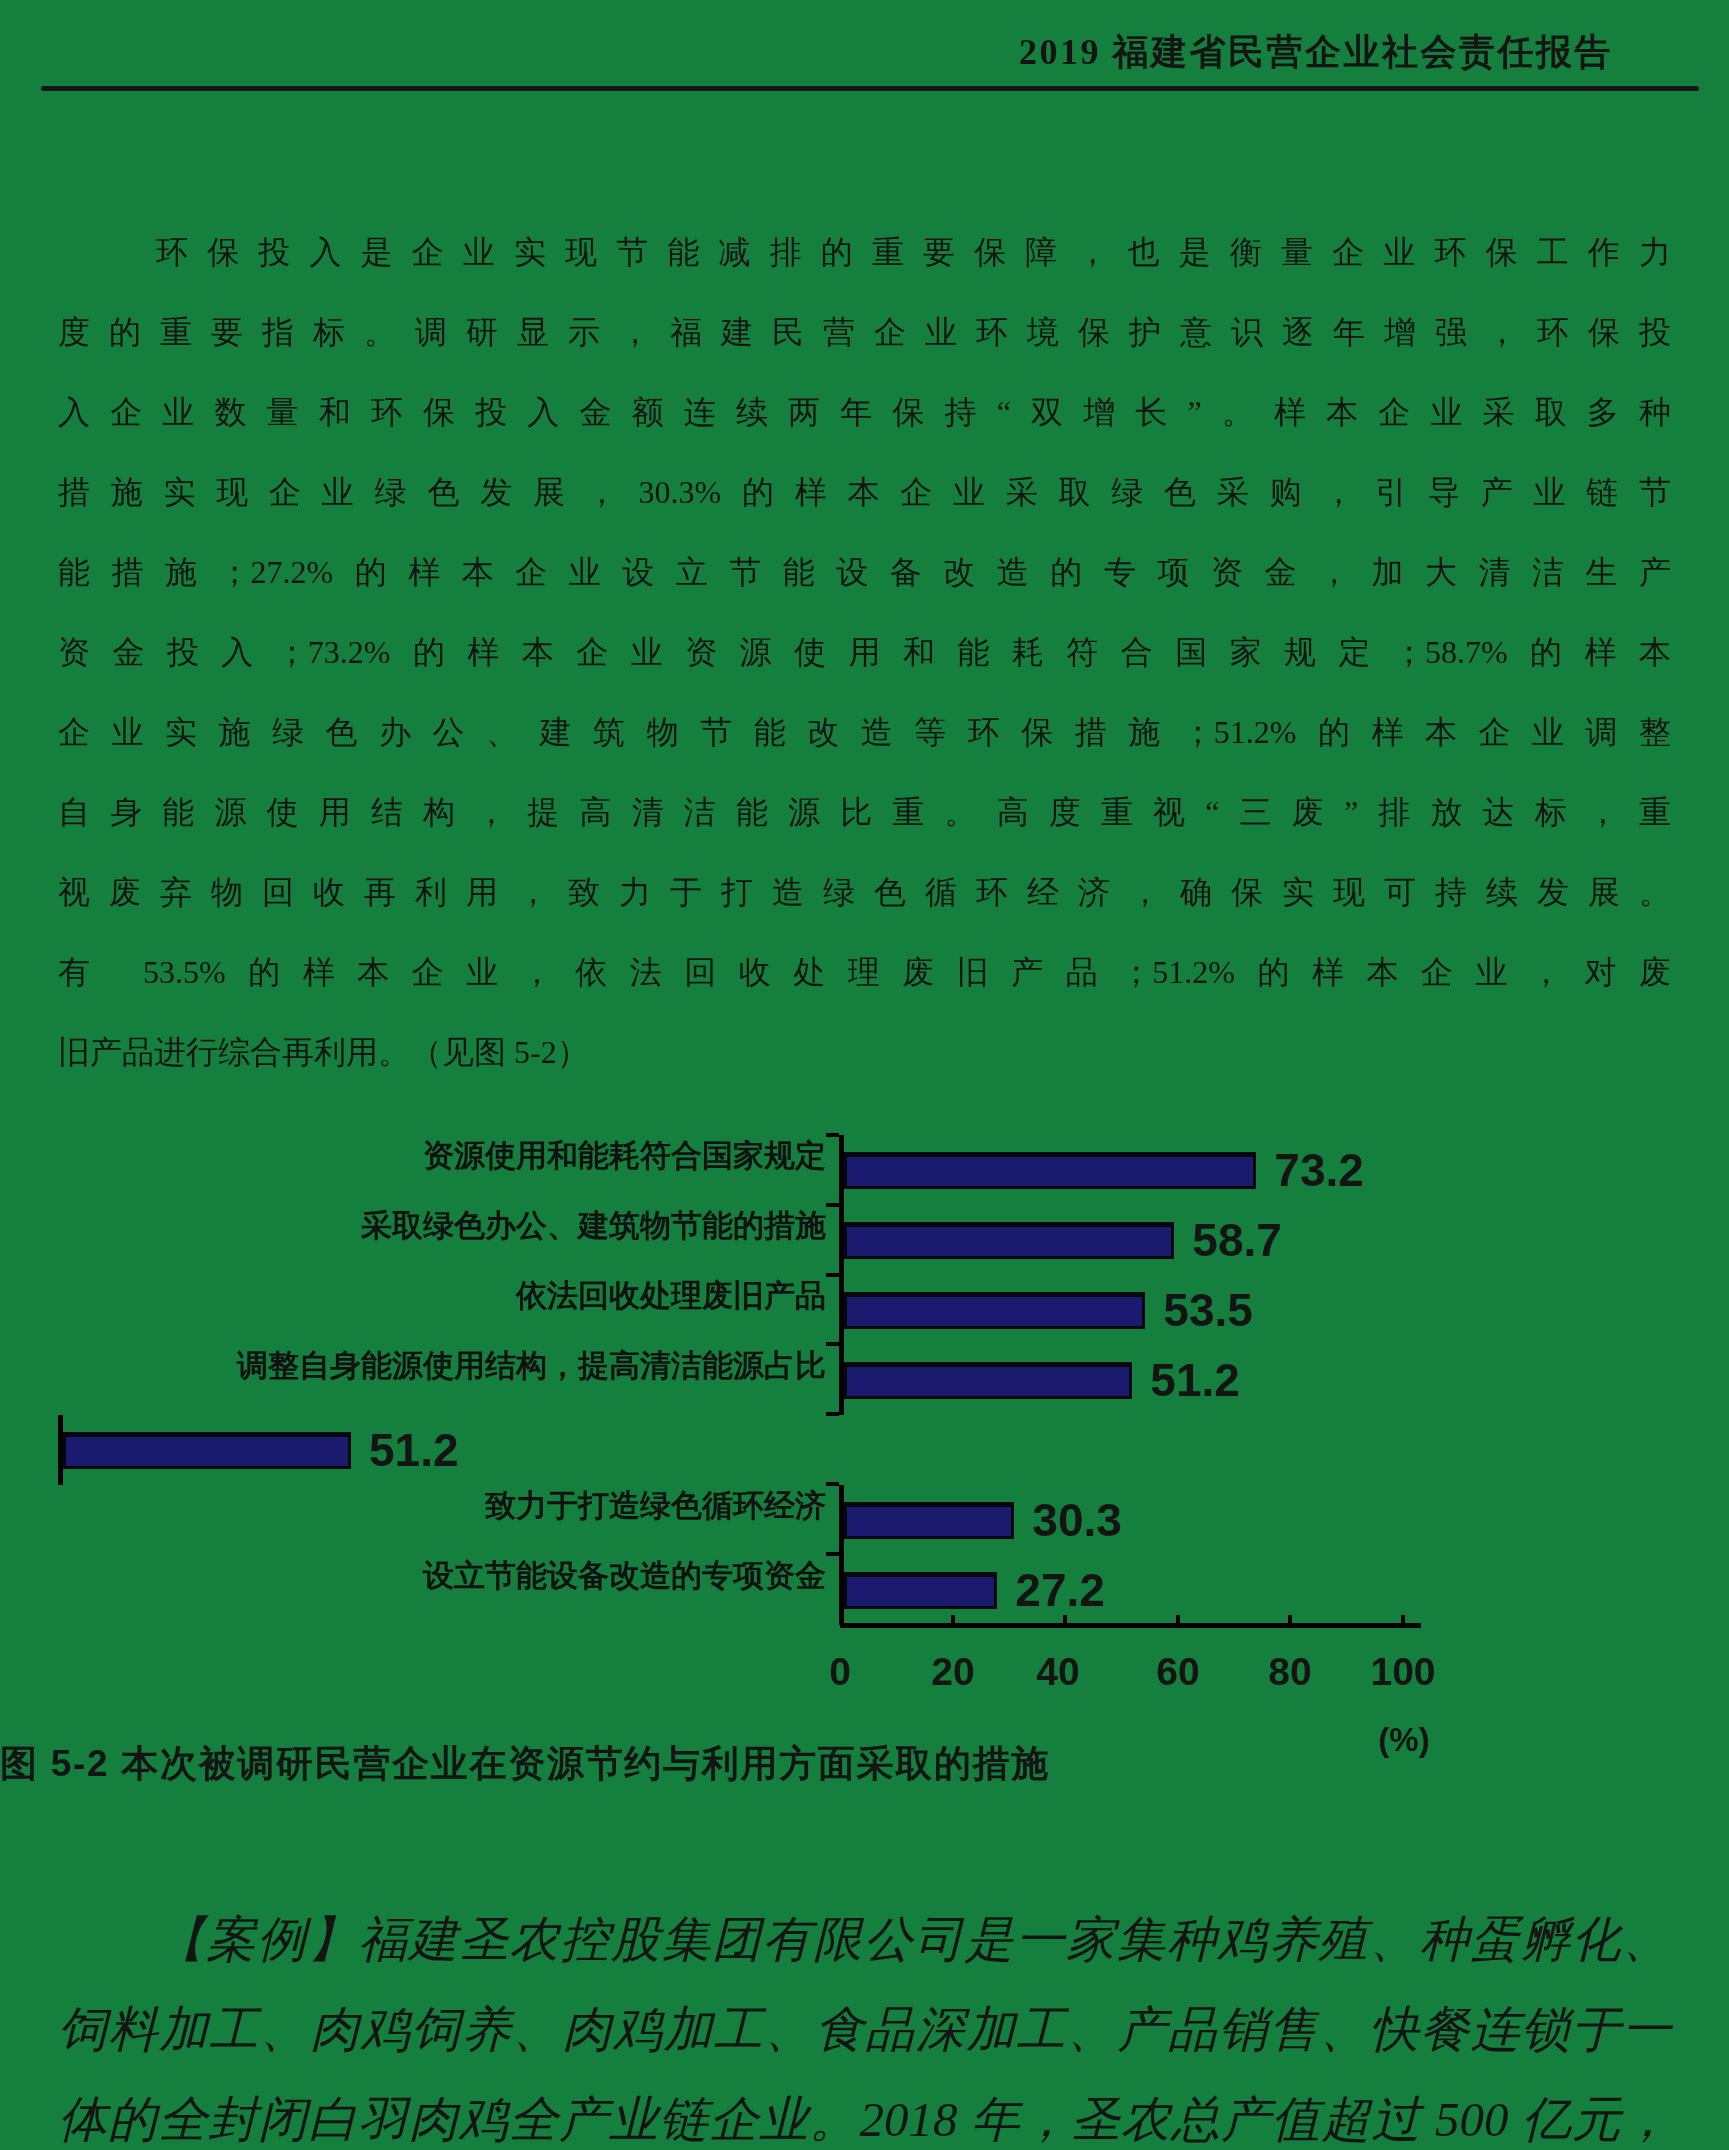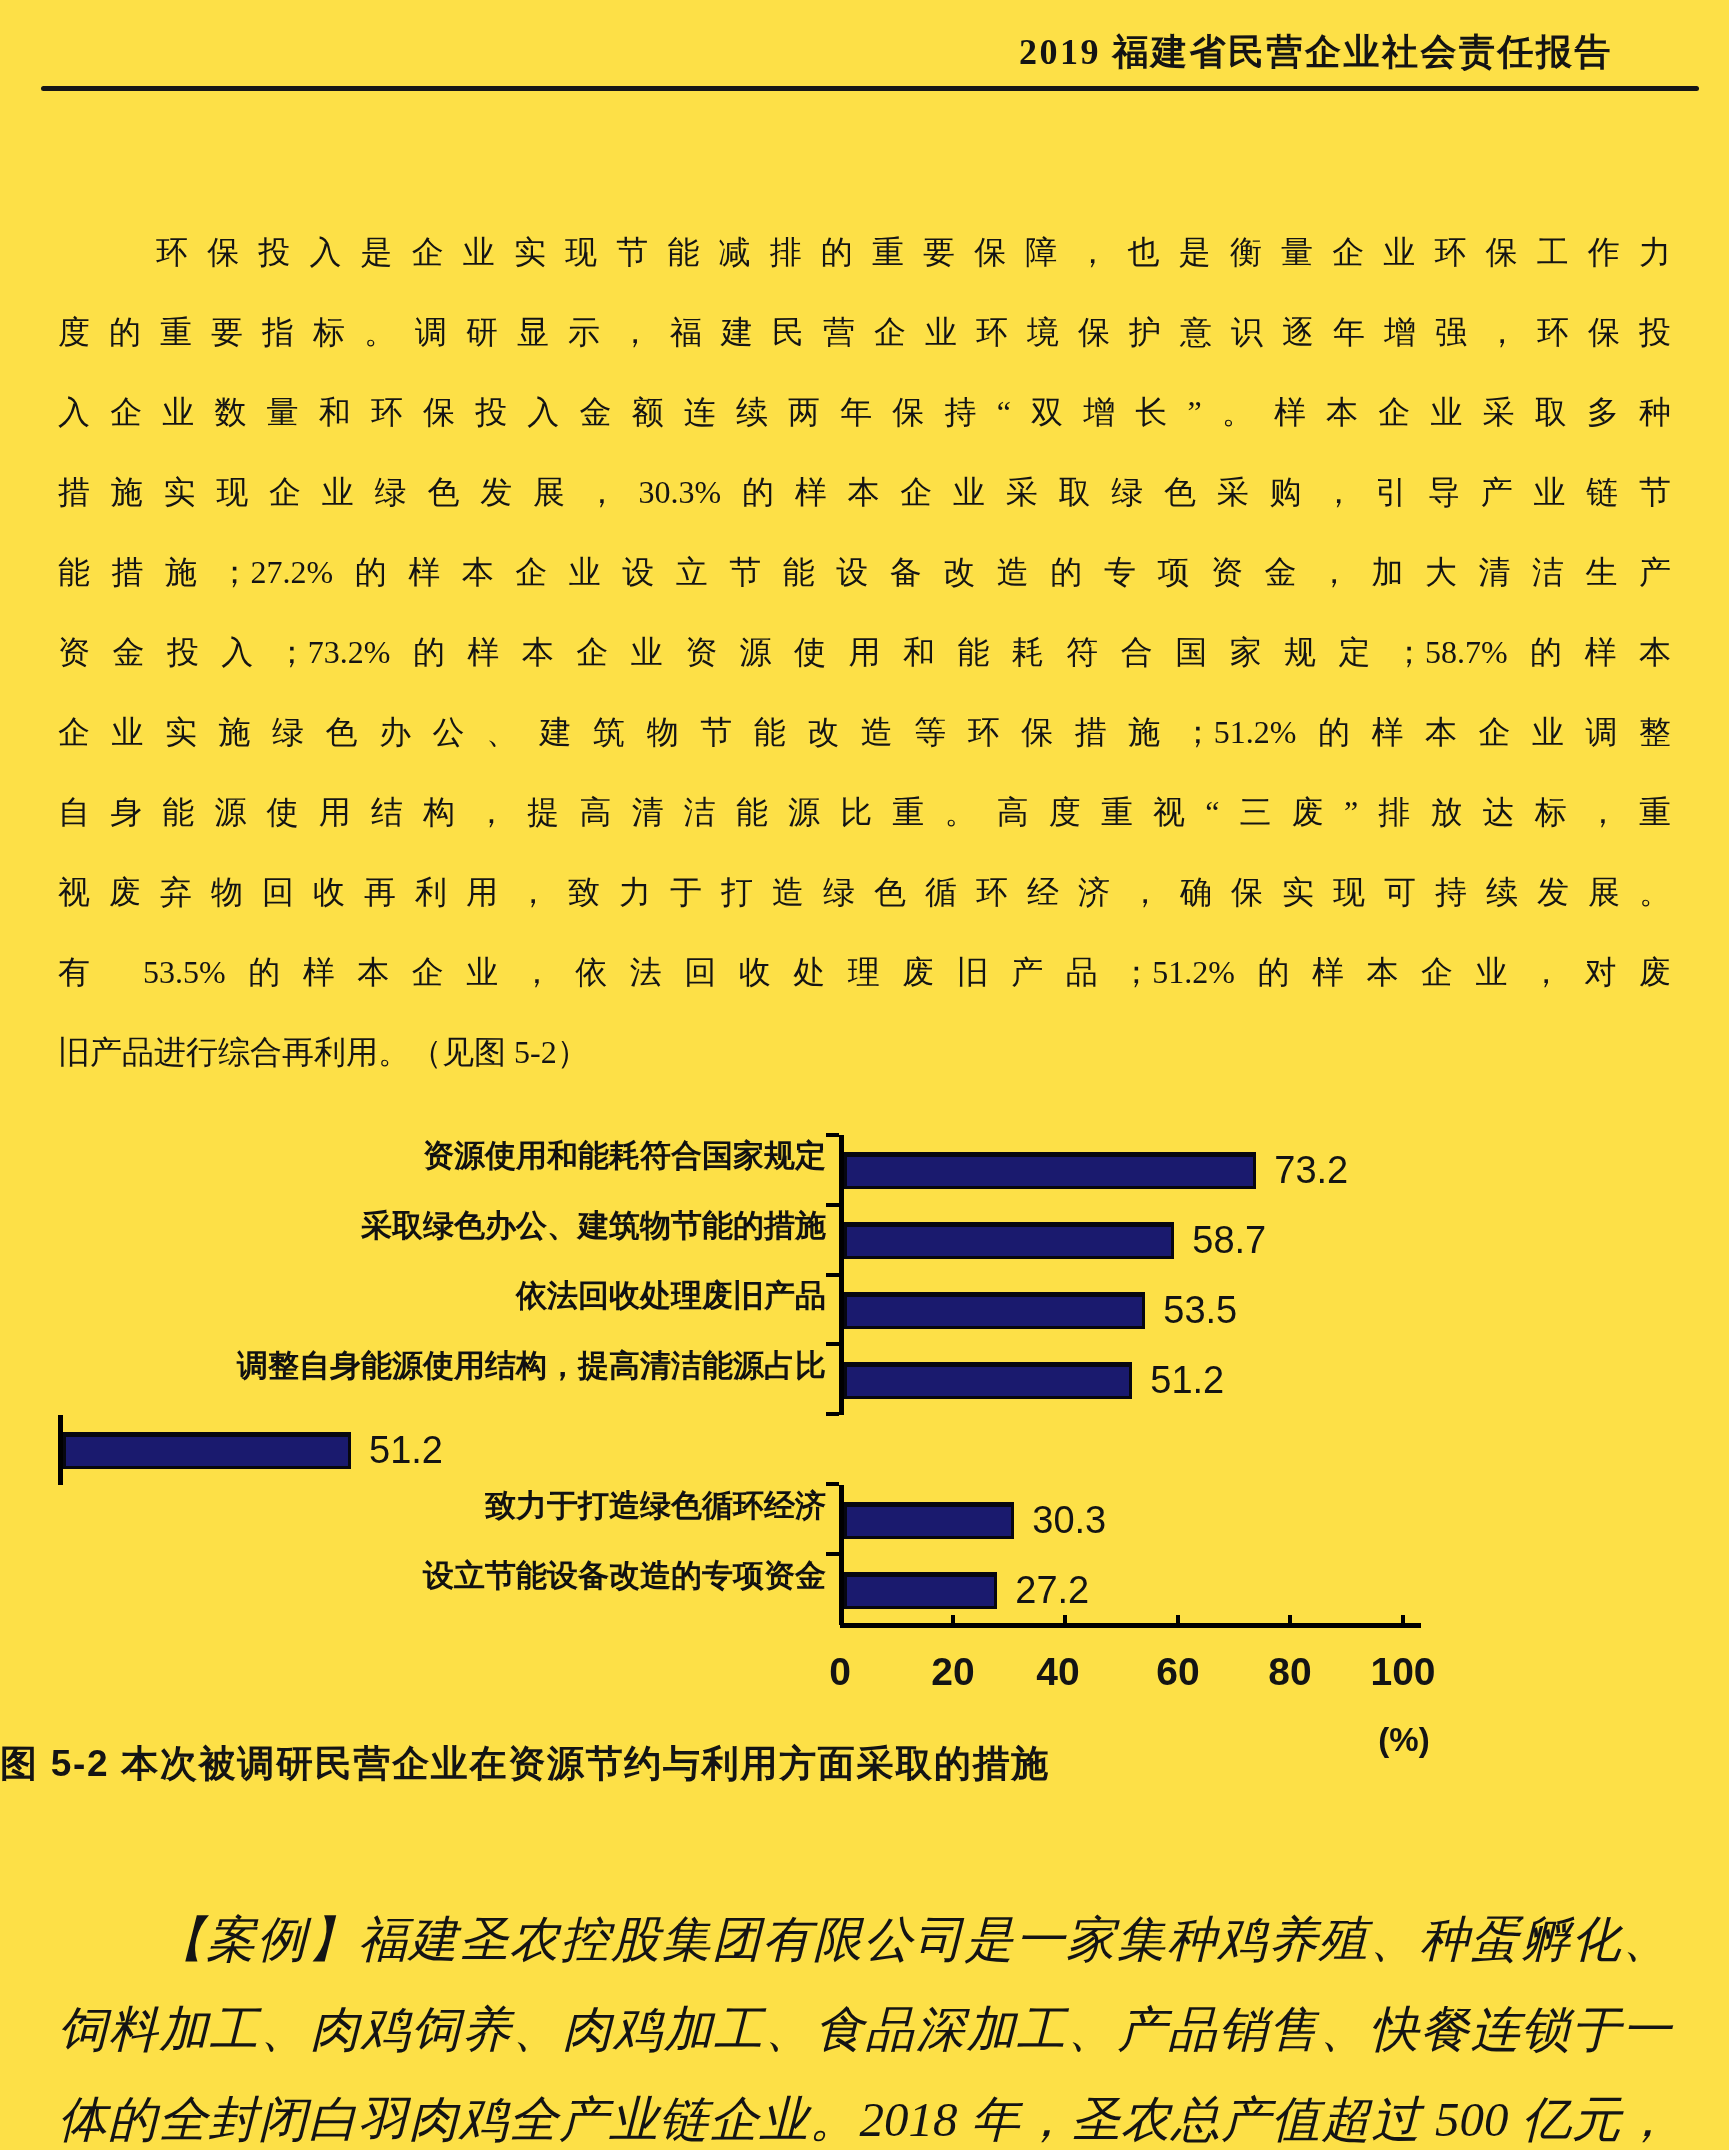--- a/index.html
+++ b/index.html
@@ -1,18 +1,18 @@
 <!DOCTYPE html>
 <html style="font-size:13.3px"><head>
 <meta charset="utf-8">
 <style>
   html,body { margin:0; padding:0; background:#fcfcf9; }
   .page {
     position:relative; width:1729px; height:2151px;
-    background:#fde047; color:#141414; overflow:hidden;
+    background:#15803d; color:#141414; overflow:hidden;
     font-family:"Liberation Serif","DejaVu Serif",serif;
   }
   
   .doc-header-title{
     position:absolute; top:28px; right:116px;
     font-size:36px; font-weight:bold; letter-spacing:2.5px;
     font-family:"Liberation Serif","DejaVu Serif",serif;
   }
   .header-rule{
     position:absolute; top:86px; left:41px; width:1658px; height:5px;
@@ -51,21 +51,21 @@
     display:flex; align-items:center;
   }
   .chart-bar{
     height:37px; box-sizing:border-box;
     border:3.3px solid #07070f;
     border-top-width:5px;
   }
   .chart-val{
     margin-left:18px;
     font-family:"Liberation Sans","DejaVu Sans",sans-serif;
-    font-size:38px; font-weight:400;
+    font-size:46px; font-weight:700;
   }
   .ytick{
     position:absolute; left:768px; width:13.3px; height:4.1px; background:#000;
   }
   .chart-xaxis{
     position:absolute; left:782px; top:488px; width:581px; height:0;
     border-top:5px solid #000;
   }
   .xtick{
     position:absolute; top:-13.3px; width:4.1px; height:13.3px; background:#000;

